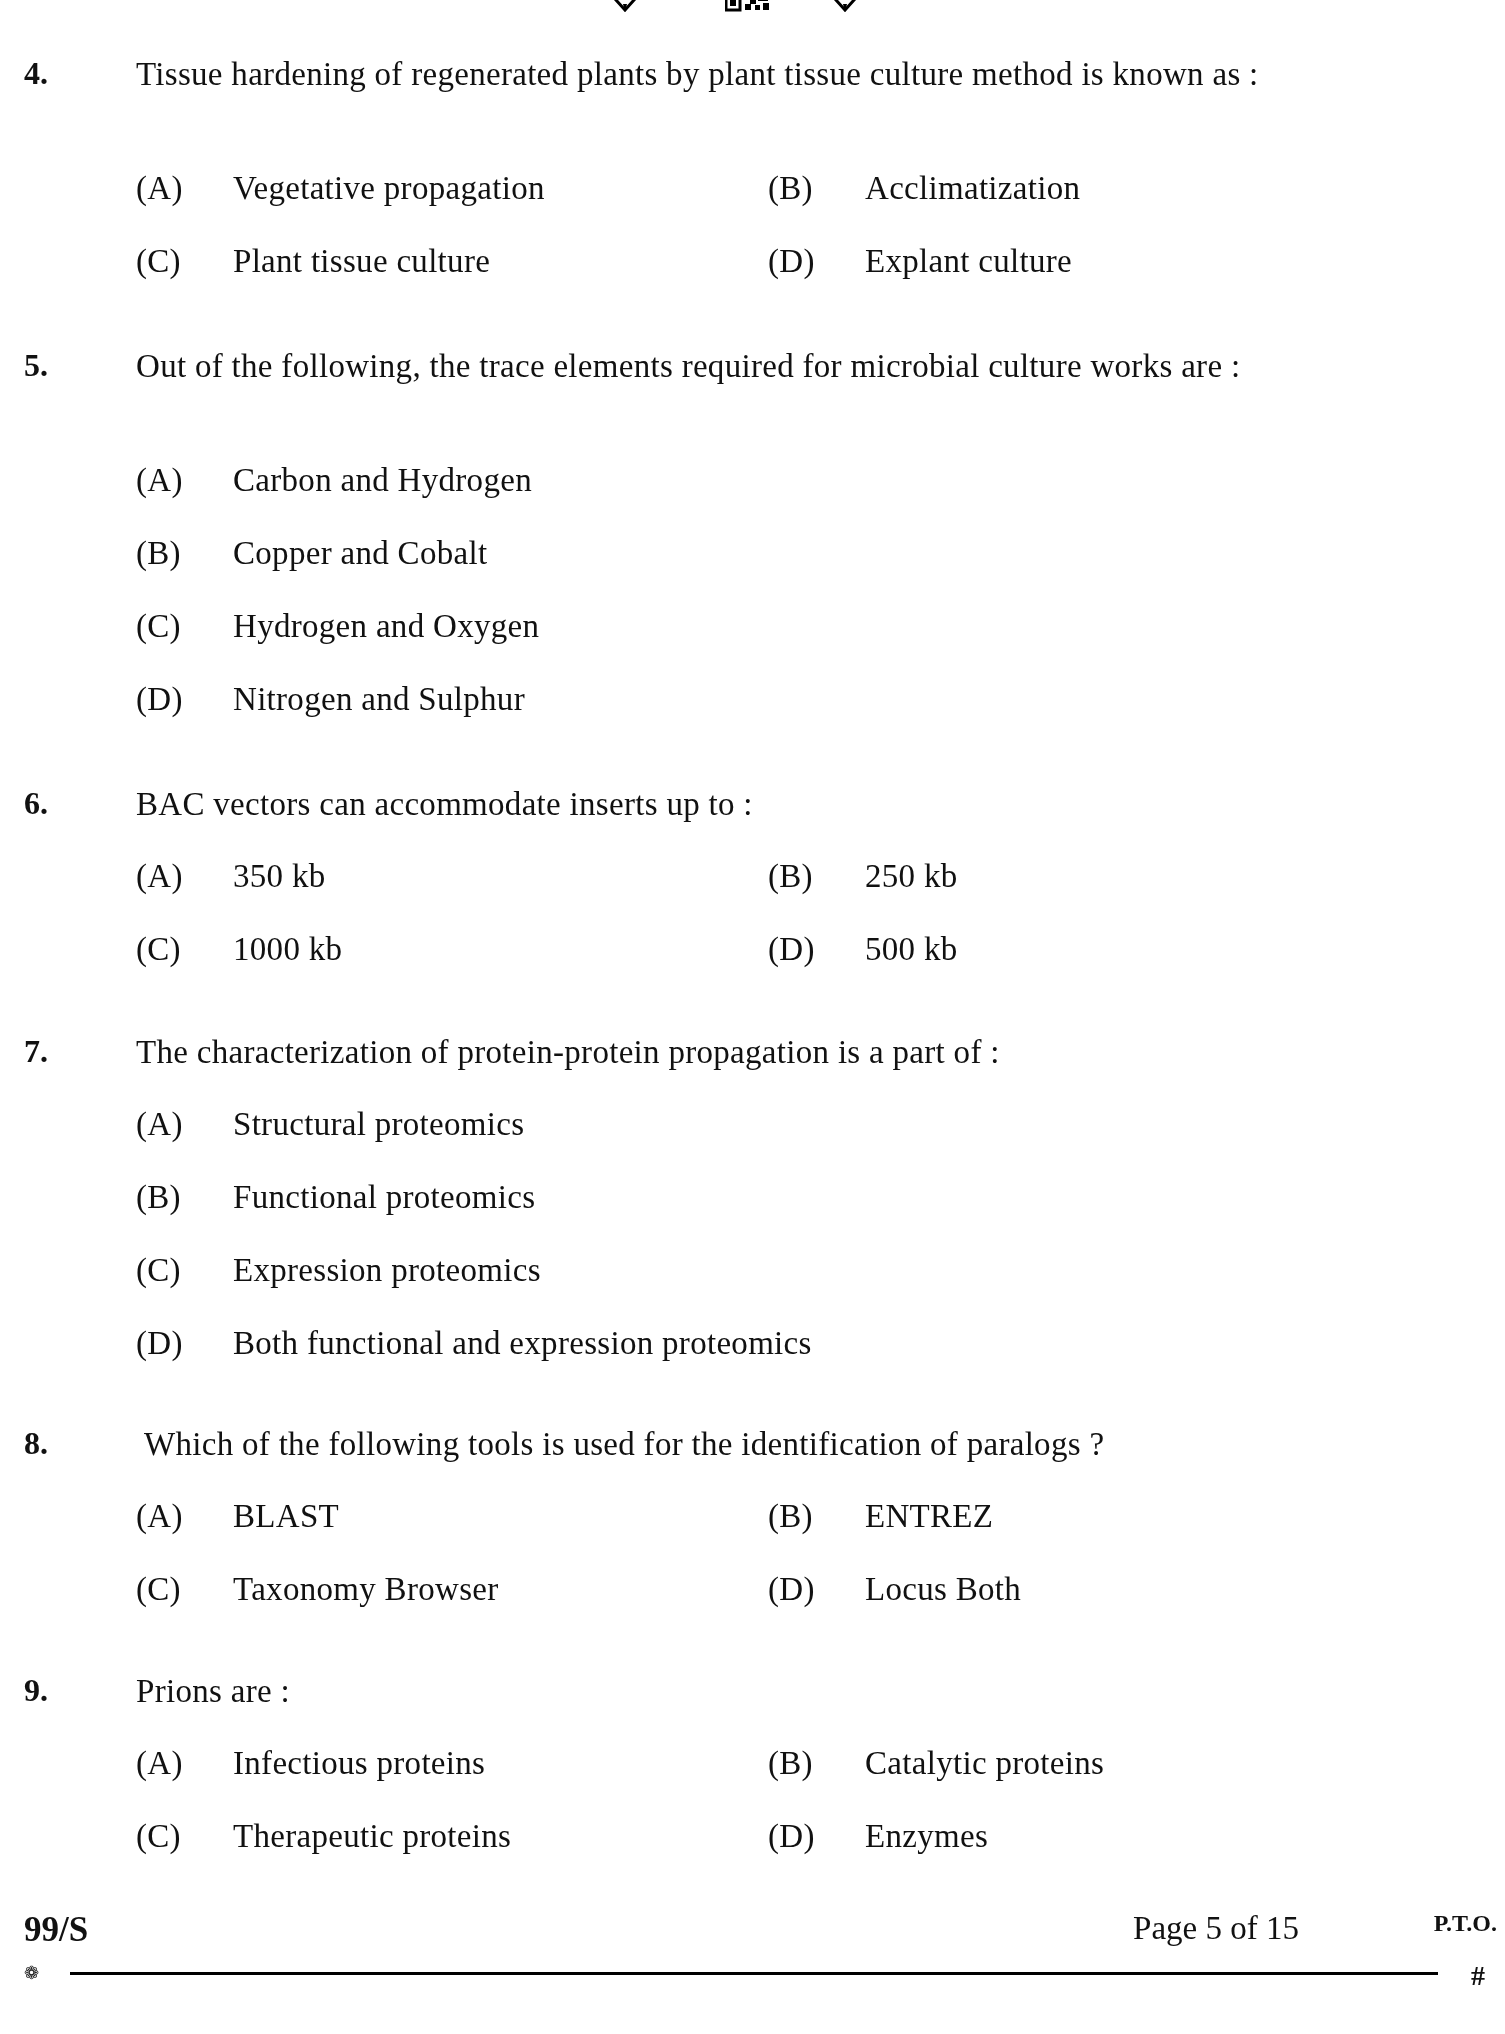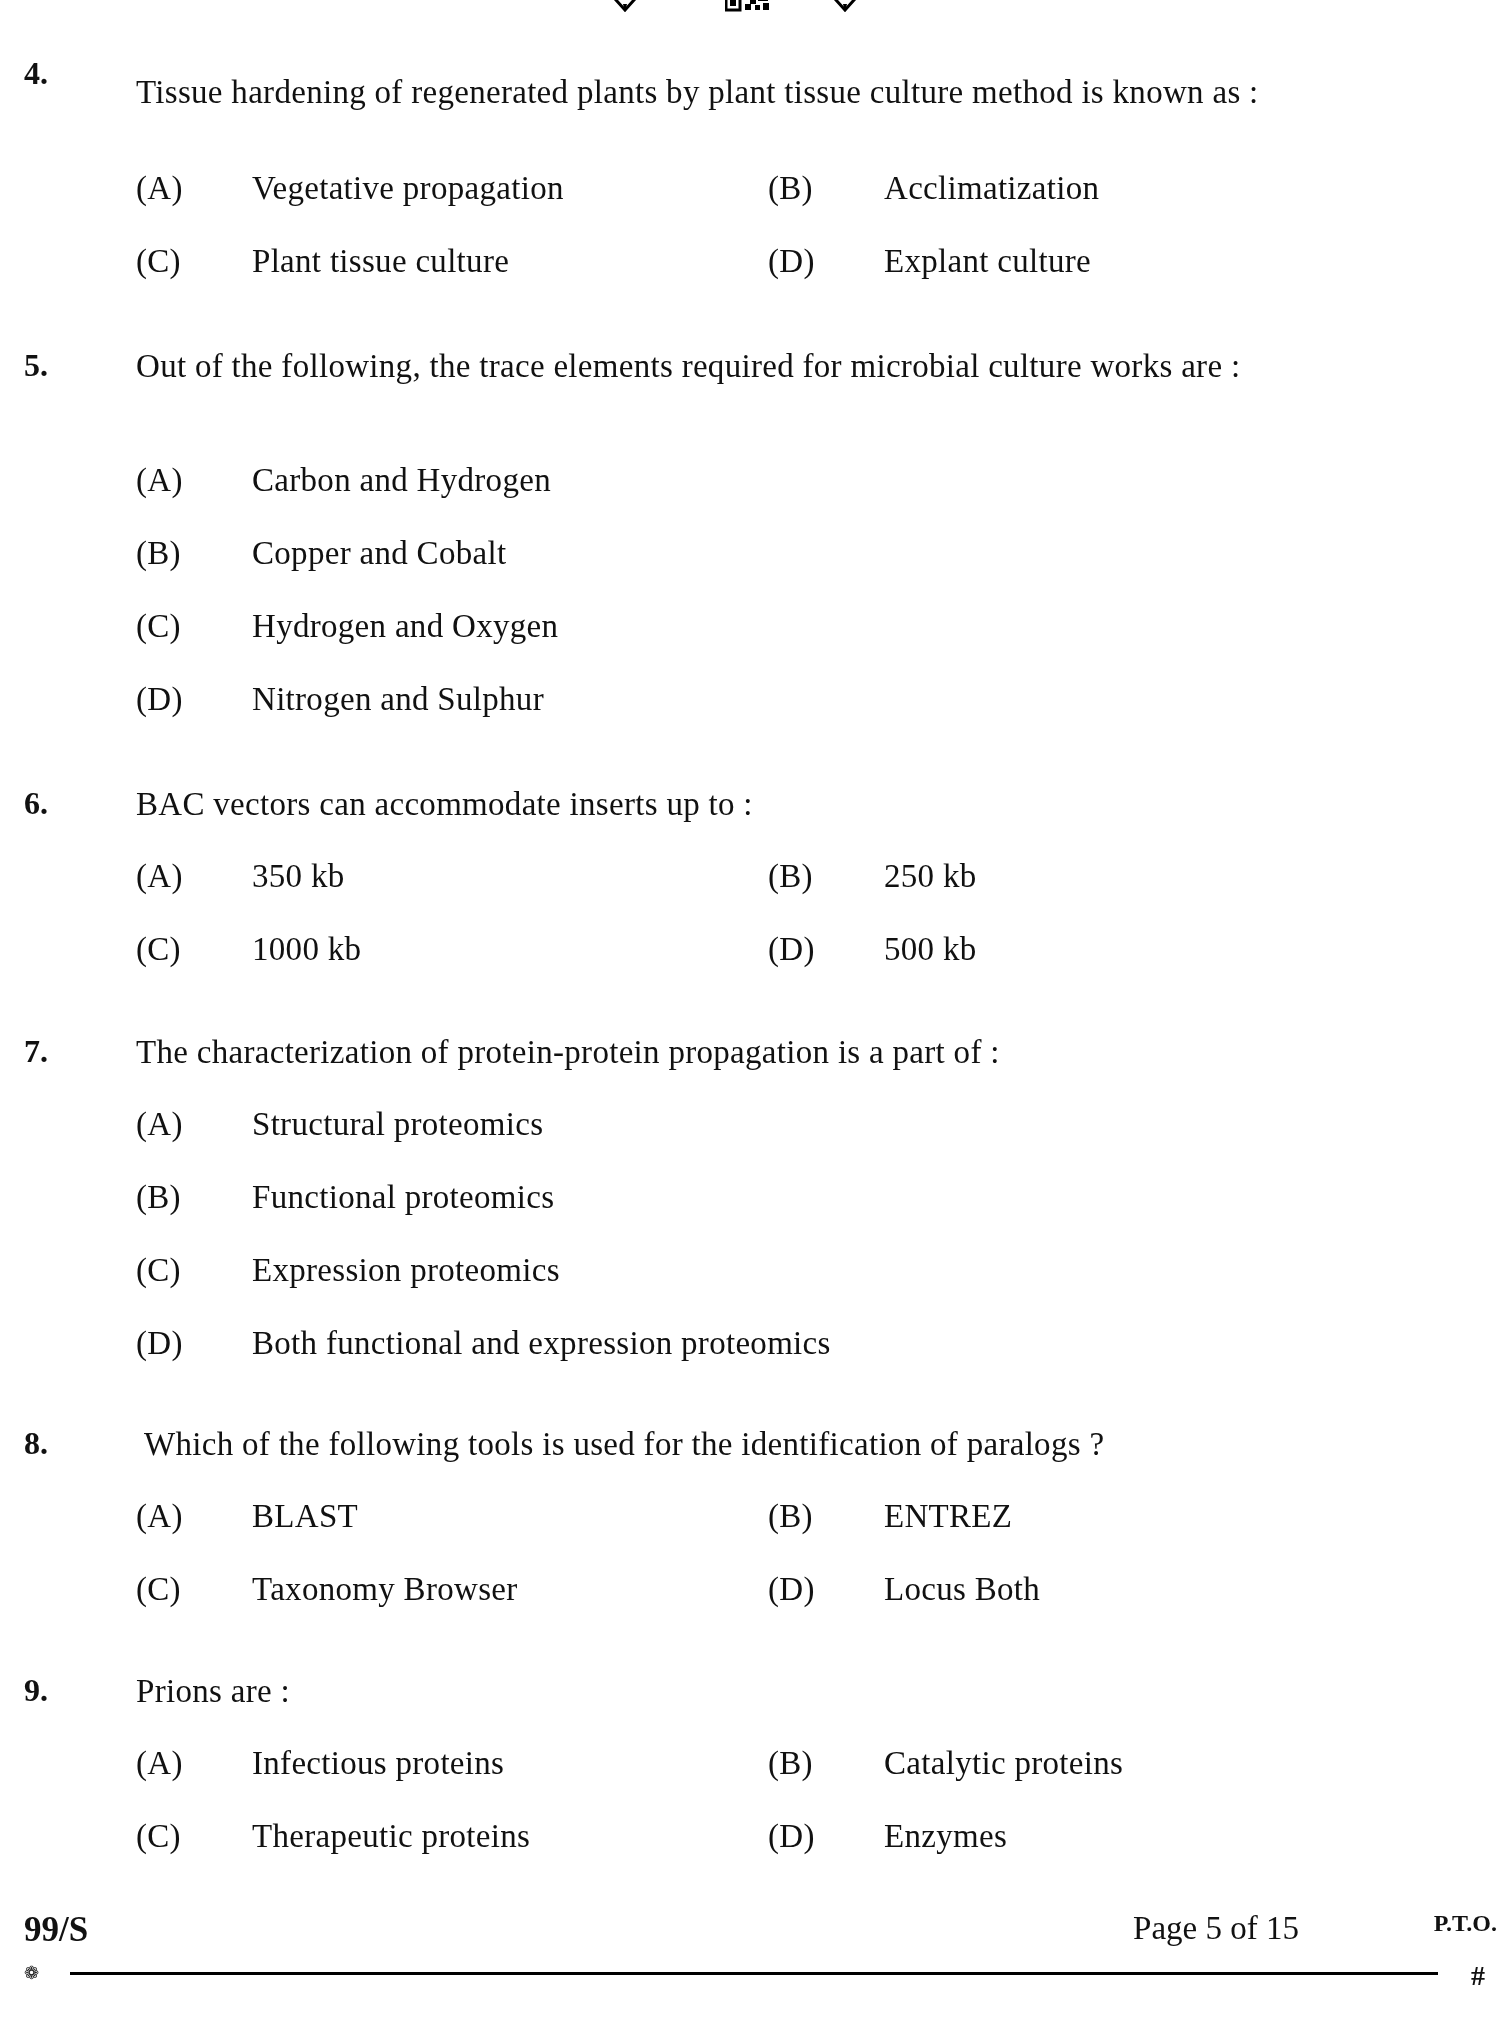--- a/index.html
+++ b/index.html
@@ -54,21 +54,21 @@
       font-family: "Liberation Serif", serif;
       letter-spacing: 0.3px;
       white-space: nowrap;
     }
     .opt-letter {
       position: absolute;
       left: 0;
     }
     .opt-text {
       position: absolute;
-      left: 116px;
+      left: 97px;
     }
     .footer {
       position: absolute;
       top: 1910px;
       left: 0;
       width: 1505px;
       height: 100px;
       font-family: "Liberation Serif", serif;
     }
     .footer-code {
@@ -135,21 +135,21 @@
     <rect x="38" y="17" width="6" height="7" fill="#000"></rect>
   </svg>
   <svg class="mark" style="left:825px" width="40" height="28" viewBox="0 0 40 28">
     <path d="M2 4 L38 4 L20 24 Z" fill="none" stroke="#000" stroke-width="3"></path>
     <path d="M18 18 L22 18 L20 26 Z" fill="#000"></path>
   </svg>
 </div>
 
 <div class="question" style="top:55px;">
   <span class="q-num" style="top:0;">4.</span>
-  <div class="q-text" style="top:-3px;margin-top:18px;">Tissue hardening of regenerated plants by plant tissue culture method is known as :</div>
+  <div class="q-text" style="top:-3px;">Tissue hardening of regenerated plants by plant tissue culture method is known as :</div>
   <div class="opt" style="left:136px; top:115px;">
     <span class="opt-letter">(A)</span>
     <span class="opt-text">Vegetative propagation</span>
   </div>
   <div class="opt" style="left:768px; top:115px;">
     <span class="opt-letter">(B)</span>
     <span class="opt-text">Acclimatization</span>
   </div>
   <div class="opt" style="left:136px; top:188px;">
     <span class="opt-letter">(C)</span>

